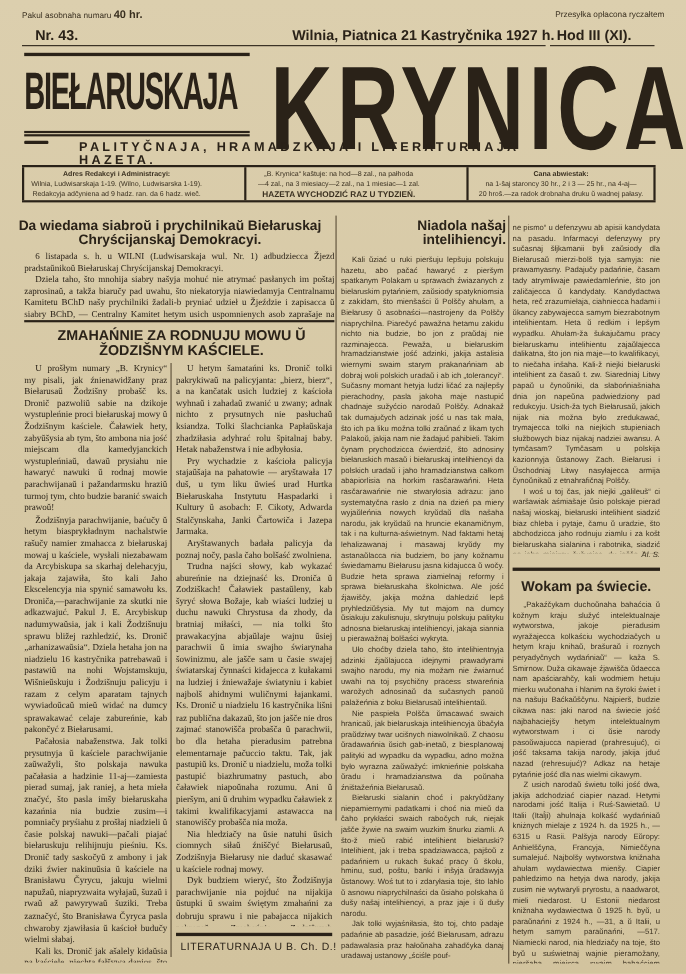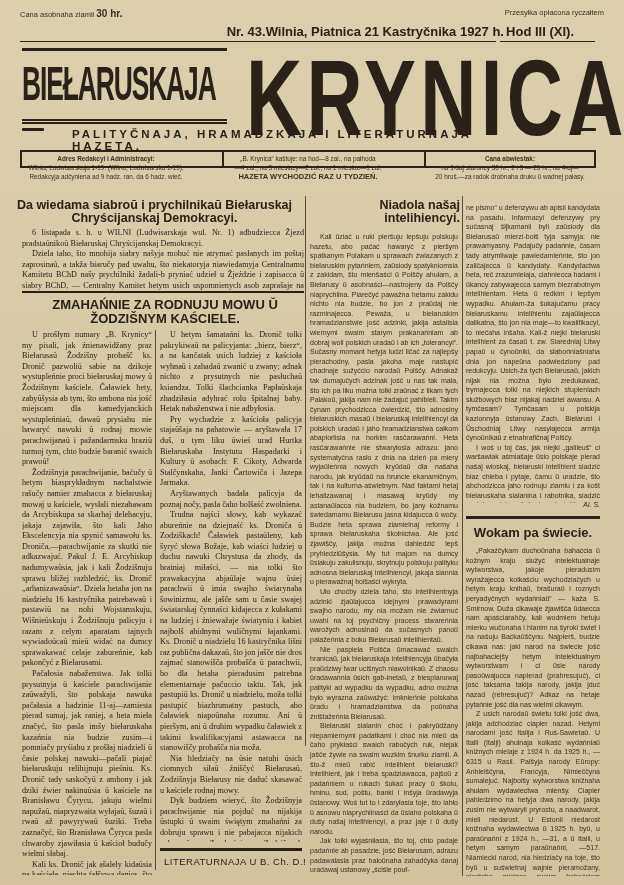--- a/index.html
+++ b/index.html
@@ -15,21 +15,21 @@
     background: linear-gradient(180deg, #dccfae 0%, #d6c8a4 50%, #d2c39e 100%);
   }
   .topline {
     position: absolute; top: 8px; left: 20px; right: 20px;
     display: flex; justify-content: space-between;
     font-family: "Liberation Sans", sans-serif; font-size: 7.5px; color: #3a3020;
   }
   .topline b { font-size: 10px; }
   .dateline {
     position: absolute; top: 24px; left: 20px; right: 120px;
-    display: flex; justify-content: flex-end; align-items: baseline;
+    display: flex; justify-content: space-between; align-items: baseline;
     font-family: "Liberation Sans", sans-serif; font-weight: bold; font-size: 13px;
     color: #2a2218;
   }
   .dateline .nr { margin-left: 12px; }
   .hod { position: absolute; top: 24px; right: 50px; font-family: "Liberation Sans", sans-serif; font-weight: bold; font-size: 13px; }
   .rule1 { position: absolute; top: 41px; left: 20px; width: 280px; height: 1px; background: #2a2218; }
   .rule2 { position: absolute; top: 41px; left: 300px; width: 196px; height: 1px; background: #2a2218; }
   .rule3 { position: absolute; top: 41px; left: 500px; width: 95px; height: 1px; background: #2a2218; }
   .mastleft-rule-top { position: absolute; top: 48px; left: 22px; width: 205px; height: 3px; border-top: 2px solid #2a2218; border-bottom: 1px solid #2a2218; }
   .mast-bielaruskaja {
@@ -48,21 +48,21 @@
     white-space: nowrap; color: #2a2218;
   }
   .subtitle {
     position: absolute; top: 128px; left: 22px; right: 28px;
     display: flex; justify-content: center; gap: 28px;
     font-family: Liberation Sans, sans-serif; font-weight: bold;
     font-size: 11.5px; letter-spacing: 3px; color: #2a2218;
   }
   .subtitle .dash { width: 22px; height: 3px; background: #2a2218; border-radius: 1px; }
   .infobox {
-    position: absolute; top: 150px; left: 20px; right: 28px; height: 18px;
+    position: absolute; top: 150px; left: 20px; right: 28px; height: 34px;
     display: flex; border-top: 2px double #2a2218; border-bottom: 2px double #2a2218; gap: 32px;
   }
   .infobox .cell {
     flex: 1; border-left: 2px solid #2a2218; padding: 2px 4px;
     font-family: "Liberation Sans", sans-serif; font-size: 6.4px; line-height: 9px;
     text-align: center; color: #3a3020;
   }
   .infobox .cell:last-child { border-right: 2px solid #2a2218; }
   .infobox .cell .h { font-weight: bold; }
   .infobox .cell .big { font-weight: bold; font-size: 7.5px; }
@@ -81,21 +81,21 @@
     letter-spacing: 0.5px; color: #2a2218;
   }
   .sig { text-align: right; font-style: italic; }
 </style>
 </head>
 <body>
 
 <div class="page">
 
   <div class="topline">
-    <span><span>Cana asobnaha ziamli</span> <b>30 hr.</b></span>
+    <span><span>Pakul asobnaha numaru</span> <b>40 hr.</b></span>
     <span>Przesyłka opłacona ryczałtem</span>
   </div>
 
   <div class="dateline">
     <span class="nr">Nr. 43.</span>
     <span>Wilnia, Piatnica 21 Kastryčnika 1927 h.</span>
   </div>
   <div class="hod">Hod III (XI).</div>
   <div class="rule1"></div>
   <div class="rule2"></div>

